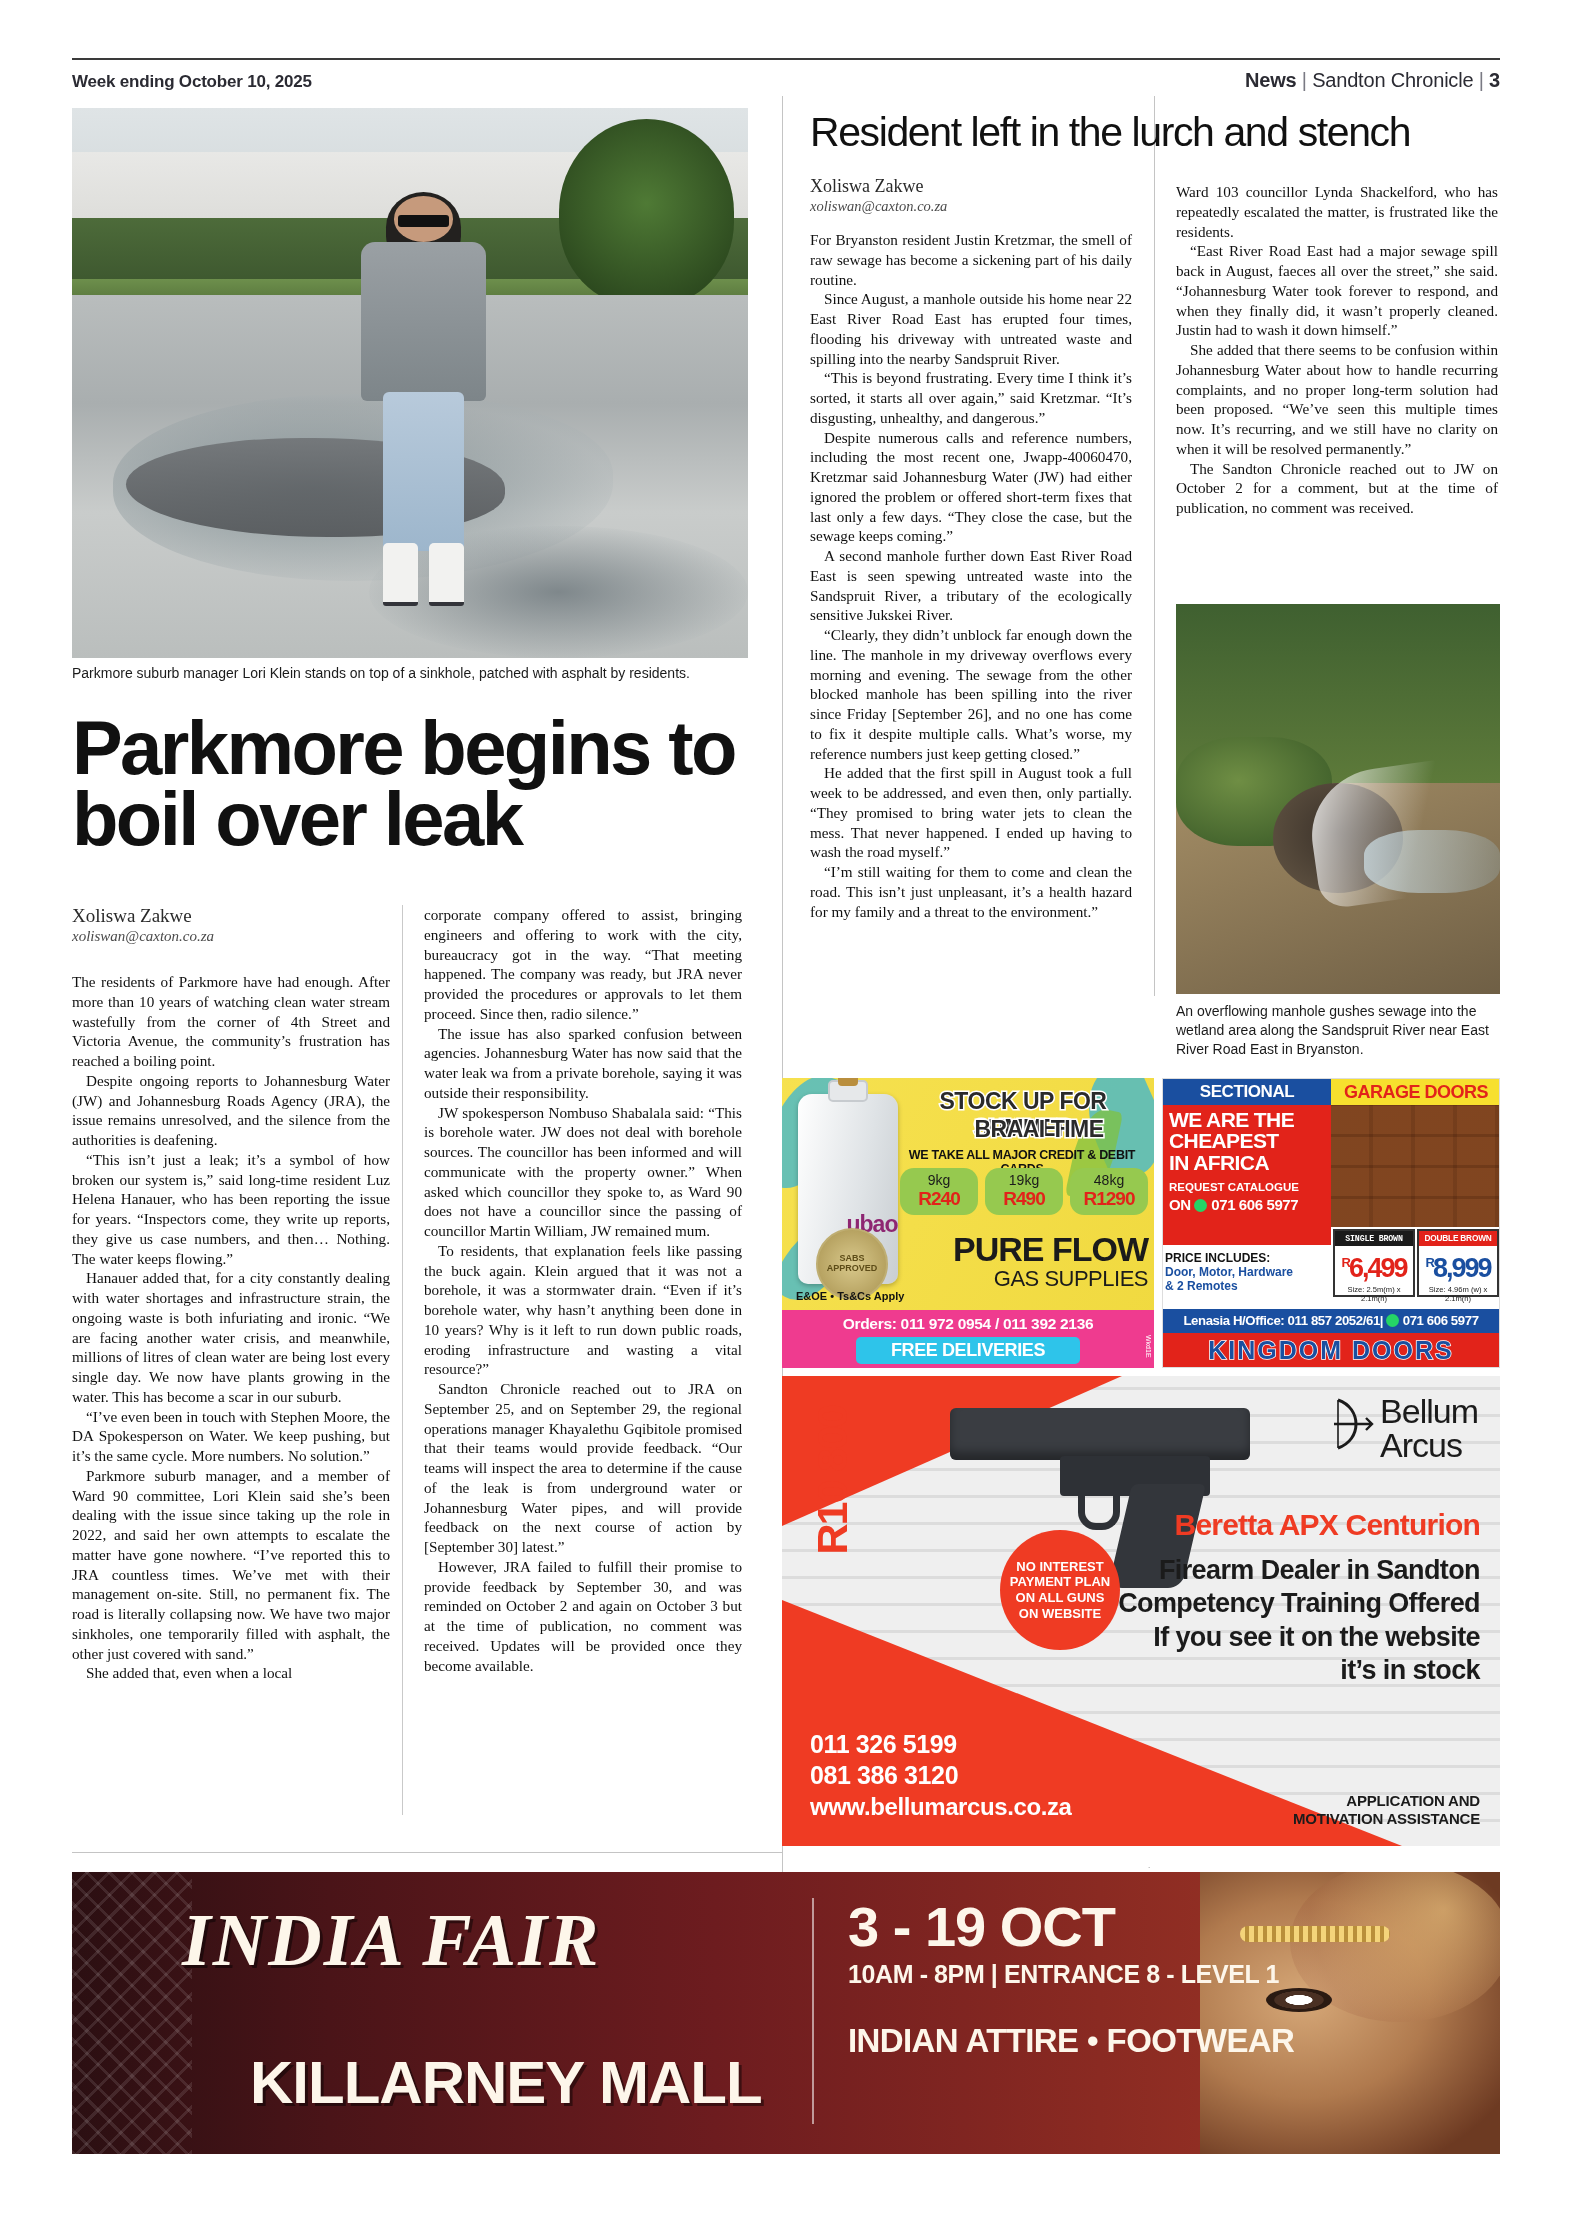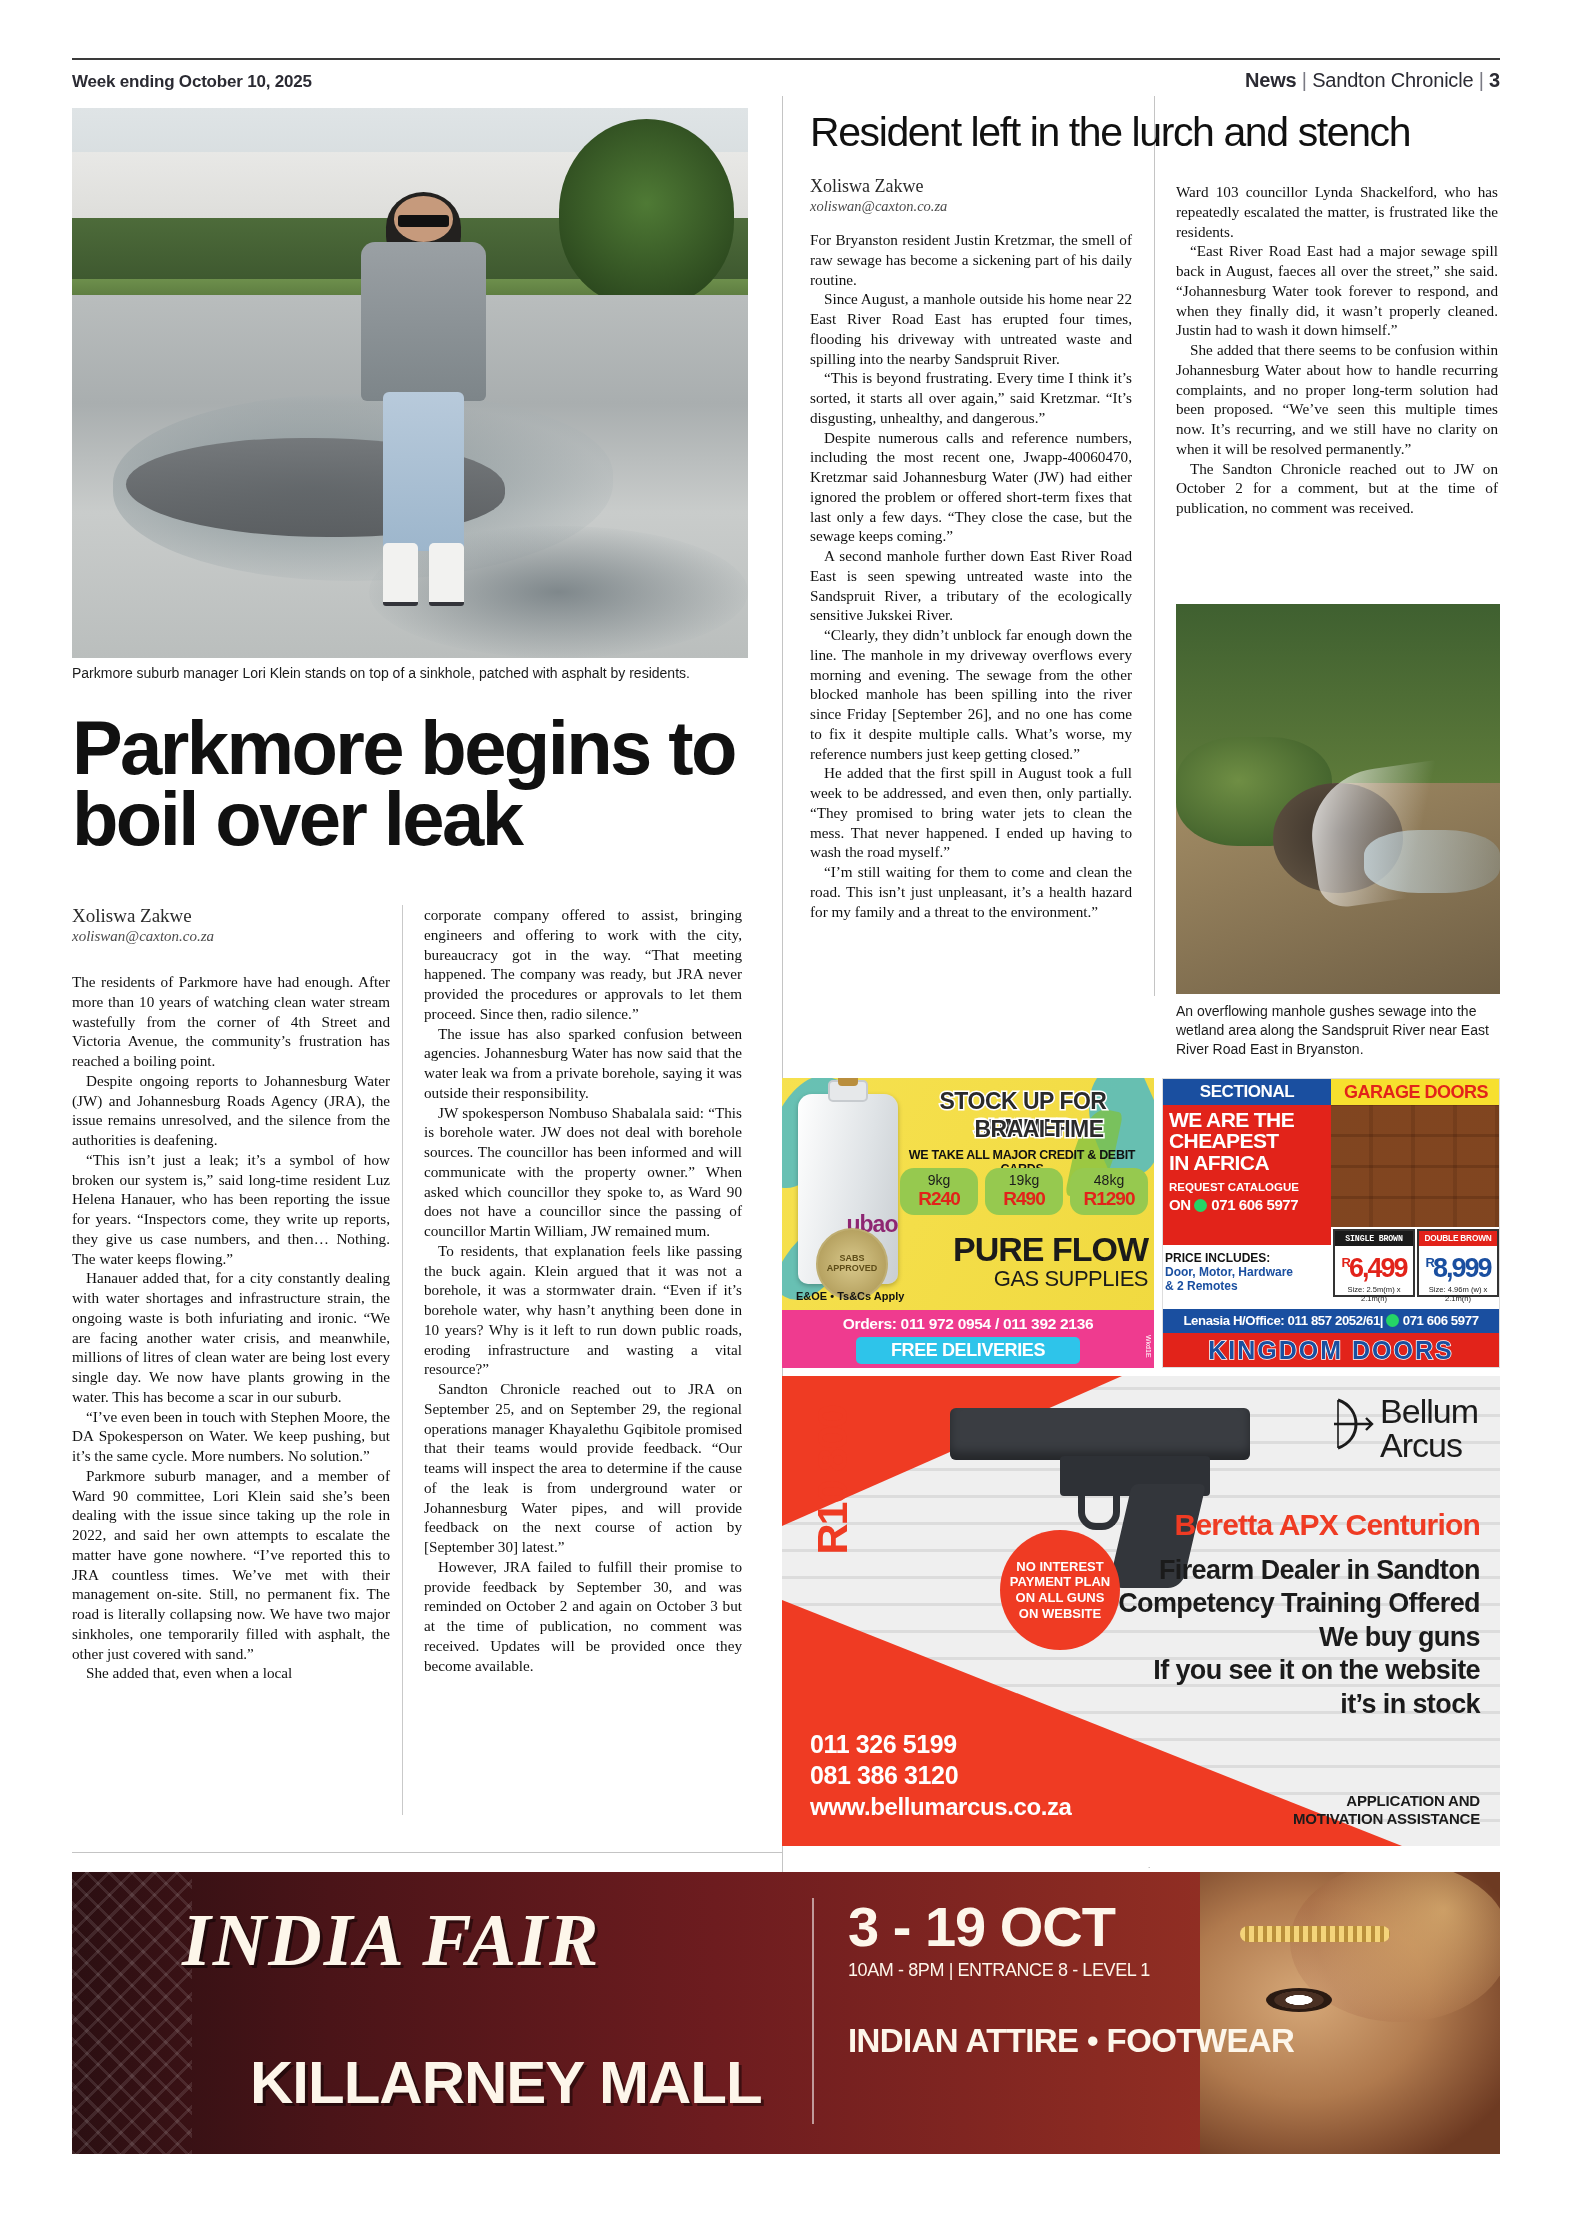--- a/index.html
+++ b/index.html
@@ -389,21 +389,21 @@
     letter-spacing:-1px; color:#fdf6ea; text-shadow: 3px 3px 0 rgba(0,0,0,.45);
   }
   .ad-india .divider {
     position:absolute; left:740px; top:26px; width:2px; height:226px; background:rgba(255,255,255,.55);
   }
   .ad-india .dates {
     position:absolute; left:776px; top:22px; font-size:56px; font-weight:bold;
     letter-spacing:-1px; color:#fdf6ea;
   }
   .ad-india .times {
-    position:absolute; left:776px; top:88px; font-size:18px; font-weight:normal;
+    position:absolute; left:776px; top:88px; font-size:25px; font-weight:bold;
     letter-spacing:-.4px; color:#fdf6ea;
   }
   .ad-india .l1 {
     position:absolute; left:776px; top:150px; font-size:33px; font-weight:bold;
     letter-spacing:-.6px; color:#fdf6ea;
   }
   .ad-india .l2 {
     position:absolute; left:820px; top:196px; font-size:33px; font-weight:bold;
     letter-spacing:-.6px; color:#fdf6ea;
   }
@@ -605,21 +605,20 @@
         <path d="M6 2 L6 50" fill="none" stroke="#1b1b1b" stroke-width="1.6"></path>
         <path d="M2 26 L40 26 M34 20 L40 26 L34 32" fill="none" stroke="#1b1b1b" stroke-width="2.4"></path>
       </svg>
       <div class="nm">Bellum</div>
       <div class="nm2">Arcus</div>
     </div>
     <div class="model">Beretta APX Centurion</div>
     <div class="lines">
       <div>Firearm Dealer in Sandton</div>
       <div>Competency Training Offered</div>
-      <div>We buy guns</div>
       <div>If you see it on the website</div>
       <div>it’s in stock</div>
     </div>
     <div class="appl">
       <div>APPLICATION AND</div>
       <div>MOTIVATION ASSISTANCE</div>
     </div>
     <div class="contact">
       <div>011 326 5199</div>
       <div>081 386 3120</div>

